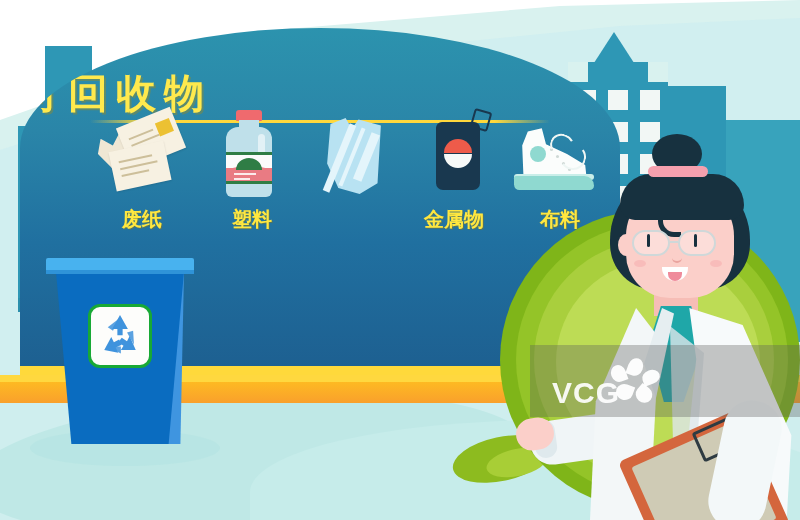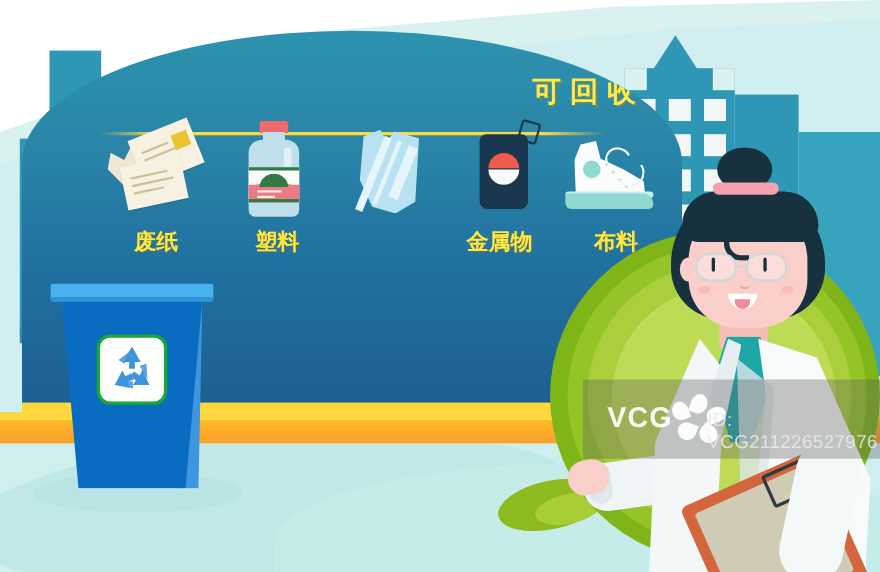--- a/index.html
+++ b/index.html
@@ -67,22 +67,22 @@
   }
   .band-orange{
     position:absolute;left:0;top:375px;width:800px;height:28px;
     background:linear-gradient(180deg,#ffc21f 0%,#f9a02c 100%);
   }
   .band-orange-hi{
     position:absolute;left:0;top:375px;width:800px;height:7px;background:#ffd83f;
   }
 
   .title{
-    position:absolute;left:0;top:38px;width:600px;text-align:right;
-    font-size:26px;font-weight:bold;color:#ffe94d;letter-spacing:8px;
+    position:absolute;left:0;top:38px;width:600px;text-align:left;
+    font-size:40px;font-weight:bold;color:#ffe94d;letter-spacing:8px;
     text-shadow:2px 2px 0 rgba(180,140,0,.35);
   }
   .title-rule{
     position:absolute;left:70px;top:92px;width:460px;height:3px;
     background:linear-gradient(90deg,rgba(255,216,60,0) 0%,#ffd83c 12%,#ffd83c 88%,rgba(255,216,60,0) 100%);
     border-radius:2px;
   }
 
   
   .iconrow{position:absolute;left:0;top:80px;width:600px;height:110px;}
@@ -204,21 +204,21 @@
      border-radius:28px;transform:rotate(12deg);}
   .clip-board{position:absolute;left:118px;top:300px;width:132px;height:126px;background:#d4663d;
      transform:rotate(-24deg);border-radius:6px;}
   .clip-paper{position:absolute;left:128px;top:310px;width:112px;height:106px;background:#cfcbb5;
      transform:rotate(-24deg);border-radius:3px;}
   .clip-clamp{position:absolute;left:176px;top:292px;width:42px;height:26px;border:3px solid #2e3b42;
      transform:rotate(-24deg);border-radius:3px;background:transparent;}
 
   
   .wm-box{position:absolute;left:530px;top:345px;width:270px;height:72px;background:rgba(90,90,90,.34);}
-  .wm-logo{position:absolute;left:552px;top:364px;font-size:26px;font-weight:bold;color:#ffffff;letter-spacing:1px;opacity:.92;}
+  .wm-logo{position:absolute;left:552px;top:376px;font-size:30px;font-weight:bold;color:#ffffff;letter-spacing:1px;opacity:.92;}
   .wm-flower{position:absolute;left:612px;top:358px;width:46px;height:46px;}
   .wm-pet{position:absolute;background:#fff;border-radius:50% 50% 50% 0;opacity:.95;}
   .wm-id{position:absolute;left:643px;top:372px;font-size:17px;color:#e9e9e9;opacity:.85;letter-spacing:.4px;}
 </style>
 </head>
 <body>
 
 <div id="stage">
 
   <div class="bg-mint"></div>
@@ -417,15 +417,14 @@
 
   <div class="wm-box"></div>
   <div class="wm-logo">VCG</div>
   <div class="wm-flower">
     <div class="wm-pet" style="left:16px;top:0;width:15px;height:18px;transform:rotate(20deg);"></div>
     <div class="wm-pet" style="left:30px;top:12px;width:18px;height:14px;transform:rotate(-20deg);"></div>
     <div class="wm-pet" style="left:24px;top:28px;width:16px;height:17px;transform:rotate(130deg);"></div>
     <div class="wm-pet" style="left:4px;top:26px;width:17px;height:16px;transform:rotate(200deg);"></div>
     <div class="wm-pet" style="left:-2px;top:8px;width:17px;height:15px;transform:rotate(250deg);"></div>
   </div>
-  <div class="wm-id">ID: VCG211226527976</div>
 
 </div>
 
 </body></html>

